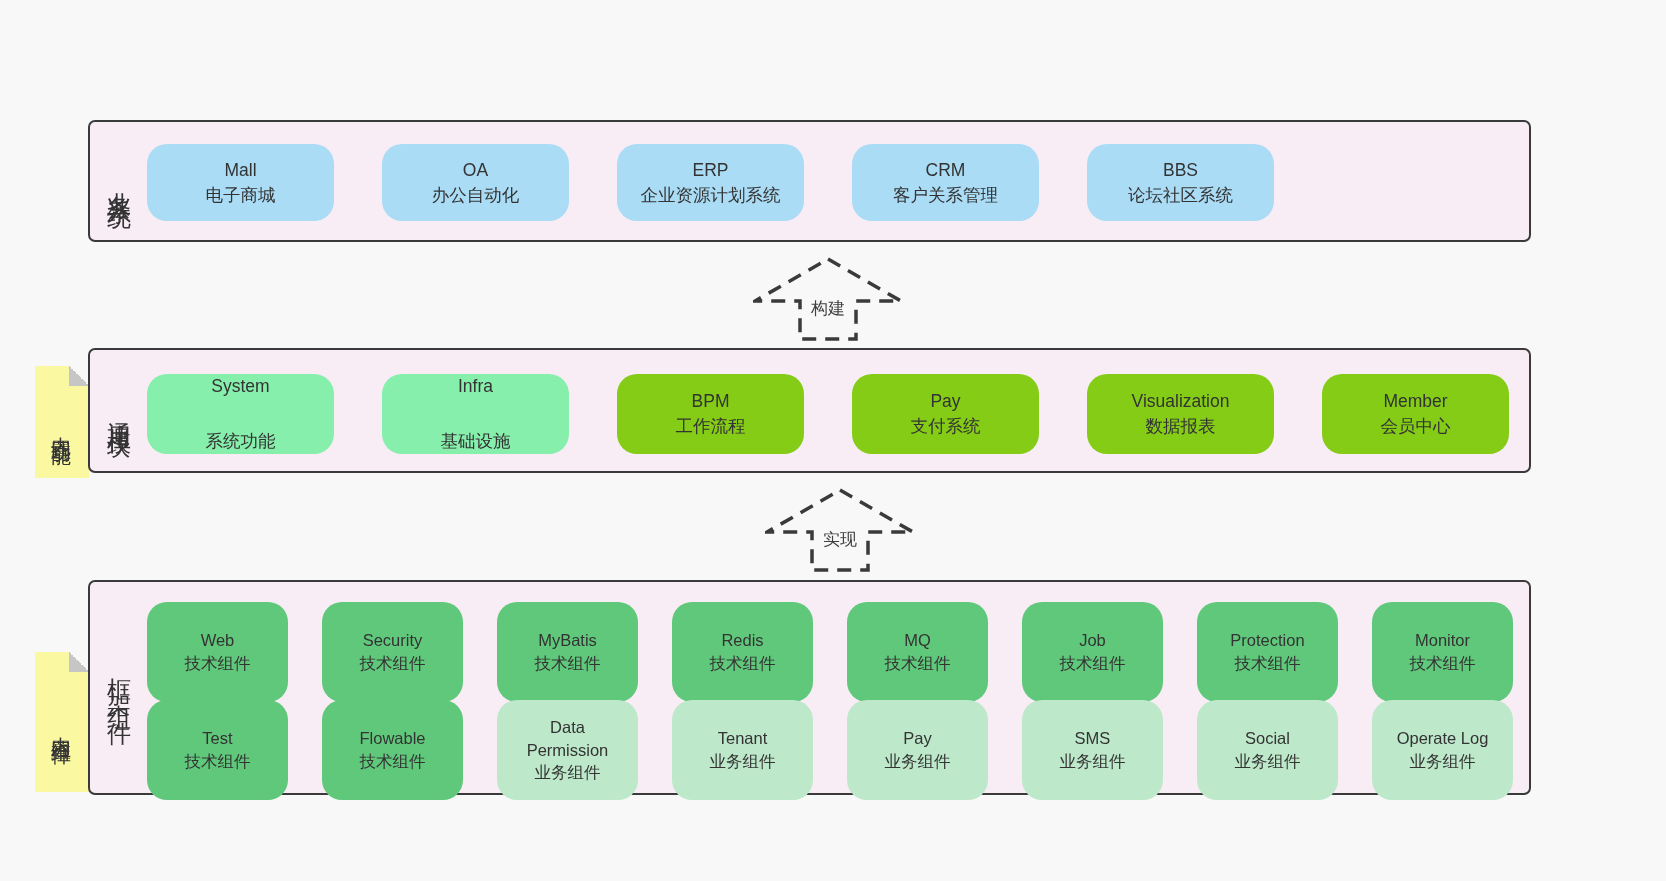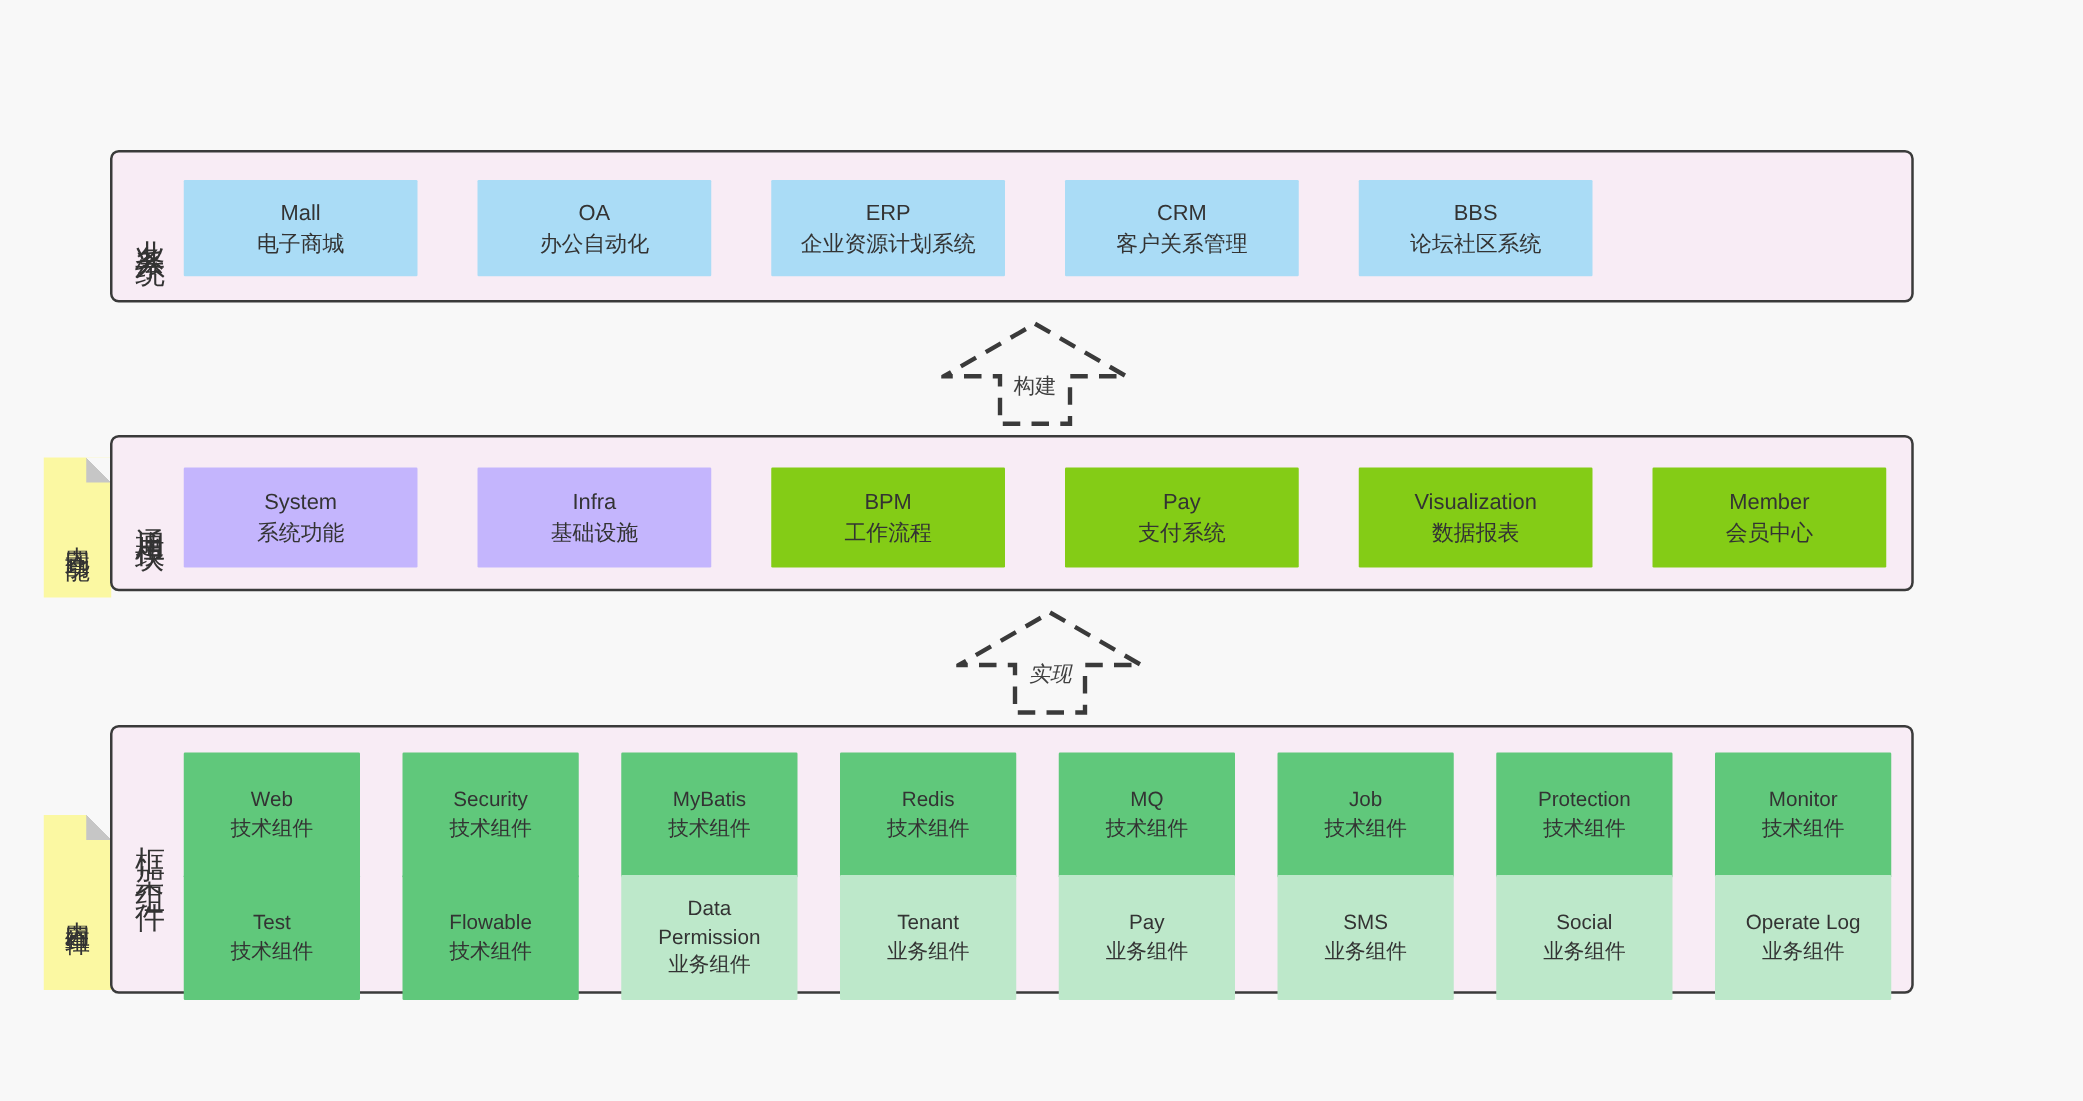--- a/index.html
+++ b/index.html
@@ -20,27 +20,27 @@
     position:absolute;left:13px;top:50%;transform:translateY(-50%);
     writing-mode:vertical-rl;text-orientation:upright;
     font-size:24px;color:#333;white-space:nowrap;
   }
   #layer-business .layer-label,#layer-common .layer-label{letter-spacing:4px;}
   #layer-framework .layer-label{letter-spacing:15px;}
   .boxes{position:absolute;left:57px;display:flex;gap:48px;}
   #layer-business .boxes{top:22px;}
   #layer-common .boxes{top:24px;}
   .box{
-    width:187px;height:77px;border-radius:1px;box-sizing:border-box;
+    width:187px;height:77px;border-radius:20px;box-sizing:border-box;
     display:flex;flex-direction:column;justify-content:center;align-items:center;
     text-align:center;font-size:17.5px;line-height:1.42;color:#333;
   }
   #layer-common .box{height:80px;}
   .box.blue{background:#aadcf6;}
-  .box.red{background:#c4b5fd;}
+  .box.red{background:#86efac;justify-content:space-between;}
   .box.pink{background:#84cc16;}
   .box.green{background:#60c87b;}
   .box.lightgreen{background:#bde8ca;}
   .fw-row{position:absolute;left:57px;display:flex;gap:34px;}
   #fw-row-1{top:20px;}
   #fw-row-2{top:118px;}
   .fw-row .box{width:141px;height:100px;font-size:16.5px;line-height:1.38;}
   .fw-row .box .box-title{padding:0 16px;}
   .sticky{
     position:absolute;width:54px;background:#fbf8a2;z-index:1;
@@ -51,21 +51,21 @@
   .sticky .sticky-label{
     writing-mode:vertical-rl;text-orientation:upright;
     font-size:20px;letter-spacing:3px;color:#333;margin-top:10px;
   }
   .sticky .fold{
     position:absolute;top:0;right:0;width:20px;height:20px;
     background:linear-gradient(225deg,#f8f8f8 0%,#f8f8f8 50%,#c6c6c6 50%,#c6c6c6 100%);
   }
   .arrow{position:absolute;width:150px;height:84px;z-index:1;}
   #arrow-build{left:753px;top:257px;}
-  #arrow-implement{left:765px;top:488px;font-style:italic;}
+  #arrow-implement{left:765px;top:488px;}
   .arrow svg{display:block;width:150px;height:84px;}
   .arrow .arrow-label{
     position:absolute;left:0;right:0;top:40px;text-align:center;
     font-size:17px;color:#404040;
   }
 </style>
 </head>
 <body>
 
 <div class="layer" id="layer-business">

